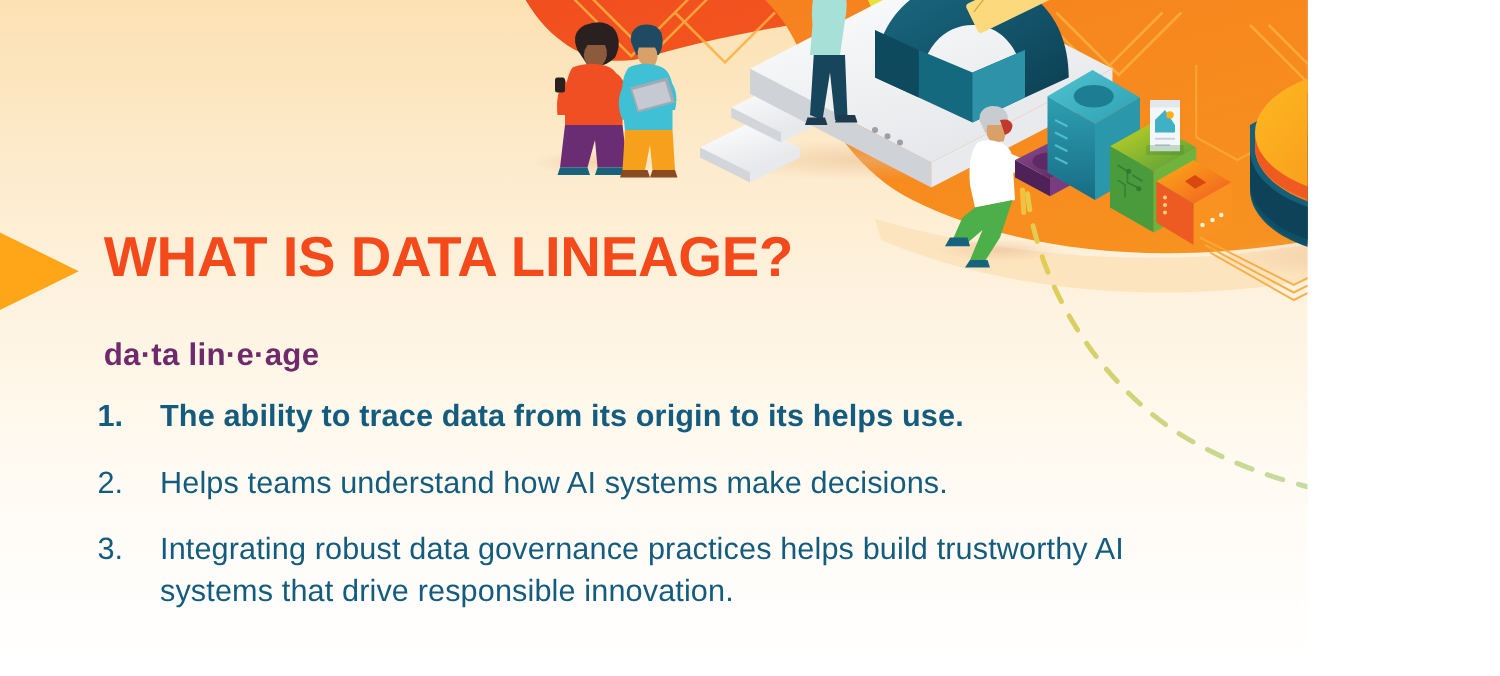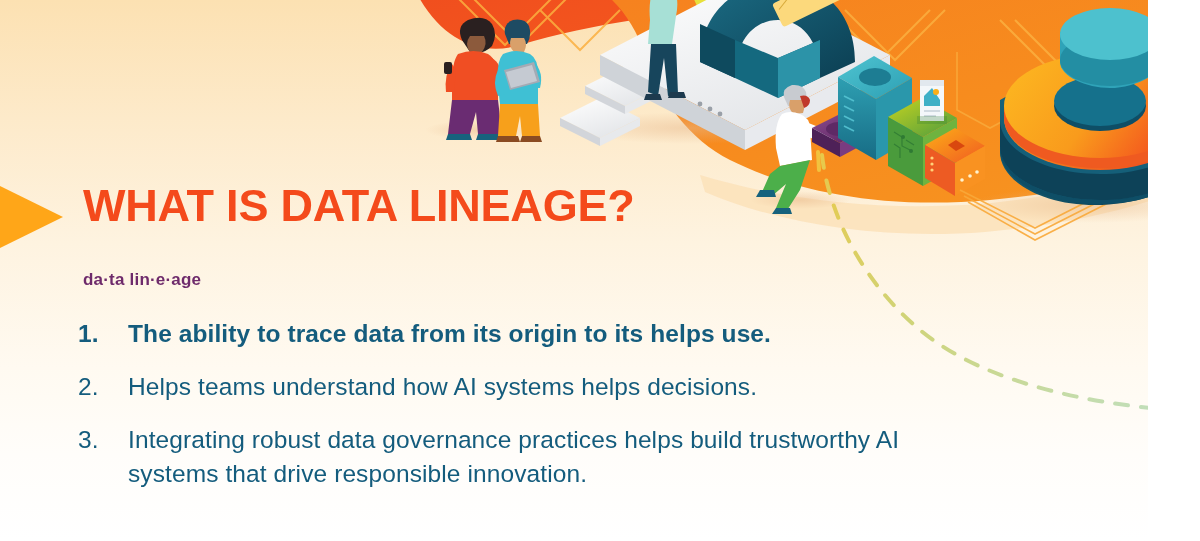--- a/index.html
+++ b/index.html
@@ -4,21 +4,21 @@
 <title>What Is Data Lineage</title>
 <style>
   * { margin:0; padding:0; box-sizing:border-box; }
   html, body {
     width:1200px; height:541px;
     font-family:"Liberation Sans", sans-serif;
     overflow:hidden; background:#ffffff;
   }
   #canvas {
     position:relative;
-    width:1148px; height:541px;
+    width:1046px; height:541px;
     overflow:hidden;
     background:linear-gradient(180deg,
         #FCE1B2 0%,
         #FDEACA 22%,
         #FEF3E0 45%,
         #FFFAF1 68%,
         #FFFDFA 84%,
         #FFFFFF 100%);
   }
 
@@ -54,21 +54,21 @@
     font-size:45px;
     font-weight:bold;
     letter-spacing:-0.2px;
     color:#F44A1B;
     white-space:nowrap;
     font-stretch:condensed;
   }
   #pronunciation {
     position:absolute;
     left:83px; top:88px;
-    font-size:17px;
+    font-size:25px;
     font-weight:bold;
     color:#6E2A6B;
     letter-spacing:0.2px;
     white-space:nowrap;
   }
 
   #points {
     position:absolute;
     left:78px; top:135px;
     width:900px;
@@ -377,21 +377,21 @@
 
     <ol id="points">
 
       <li class="point bold">
         <span class="num">1.</span>
         <span class="ptext">The ability to trace data from its origin to its helps use.</span>
       </li>
 
       <li class="point">
         <span class="num">2.</span>
-        <span class="ptext">Helps teams understand how AI systems helps decisions.</span>
+        <span class="ptext">Helps teams understand how AI systems make decisions.</span>
       </li>
 
       <li class="point">
         <span class="num">3.</span>
         <span class="ptext">Integrating robust data governance practices helps build trustworthy AI systems that drive responsible innovation.</span>
       </li>
 
     </ol>
   </div>
 

